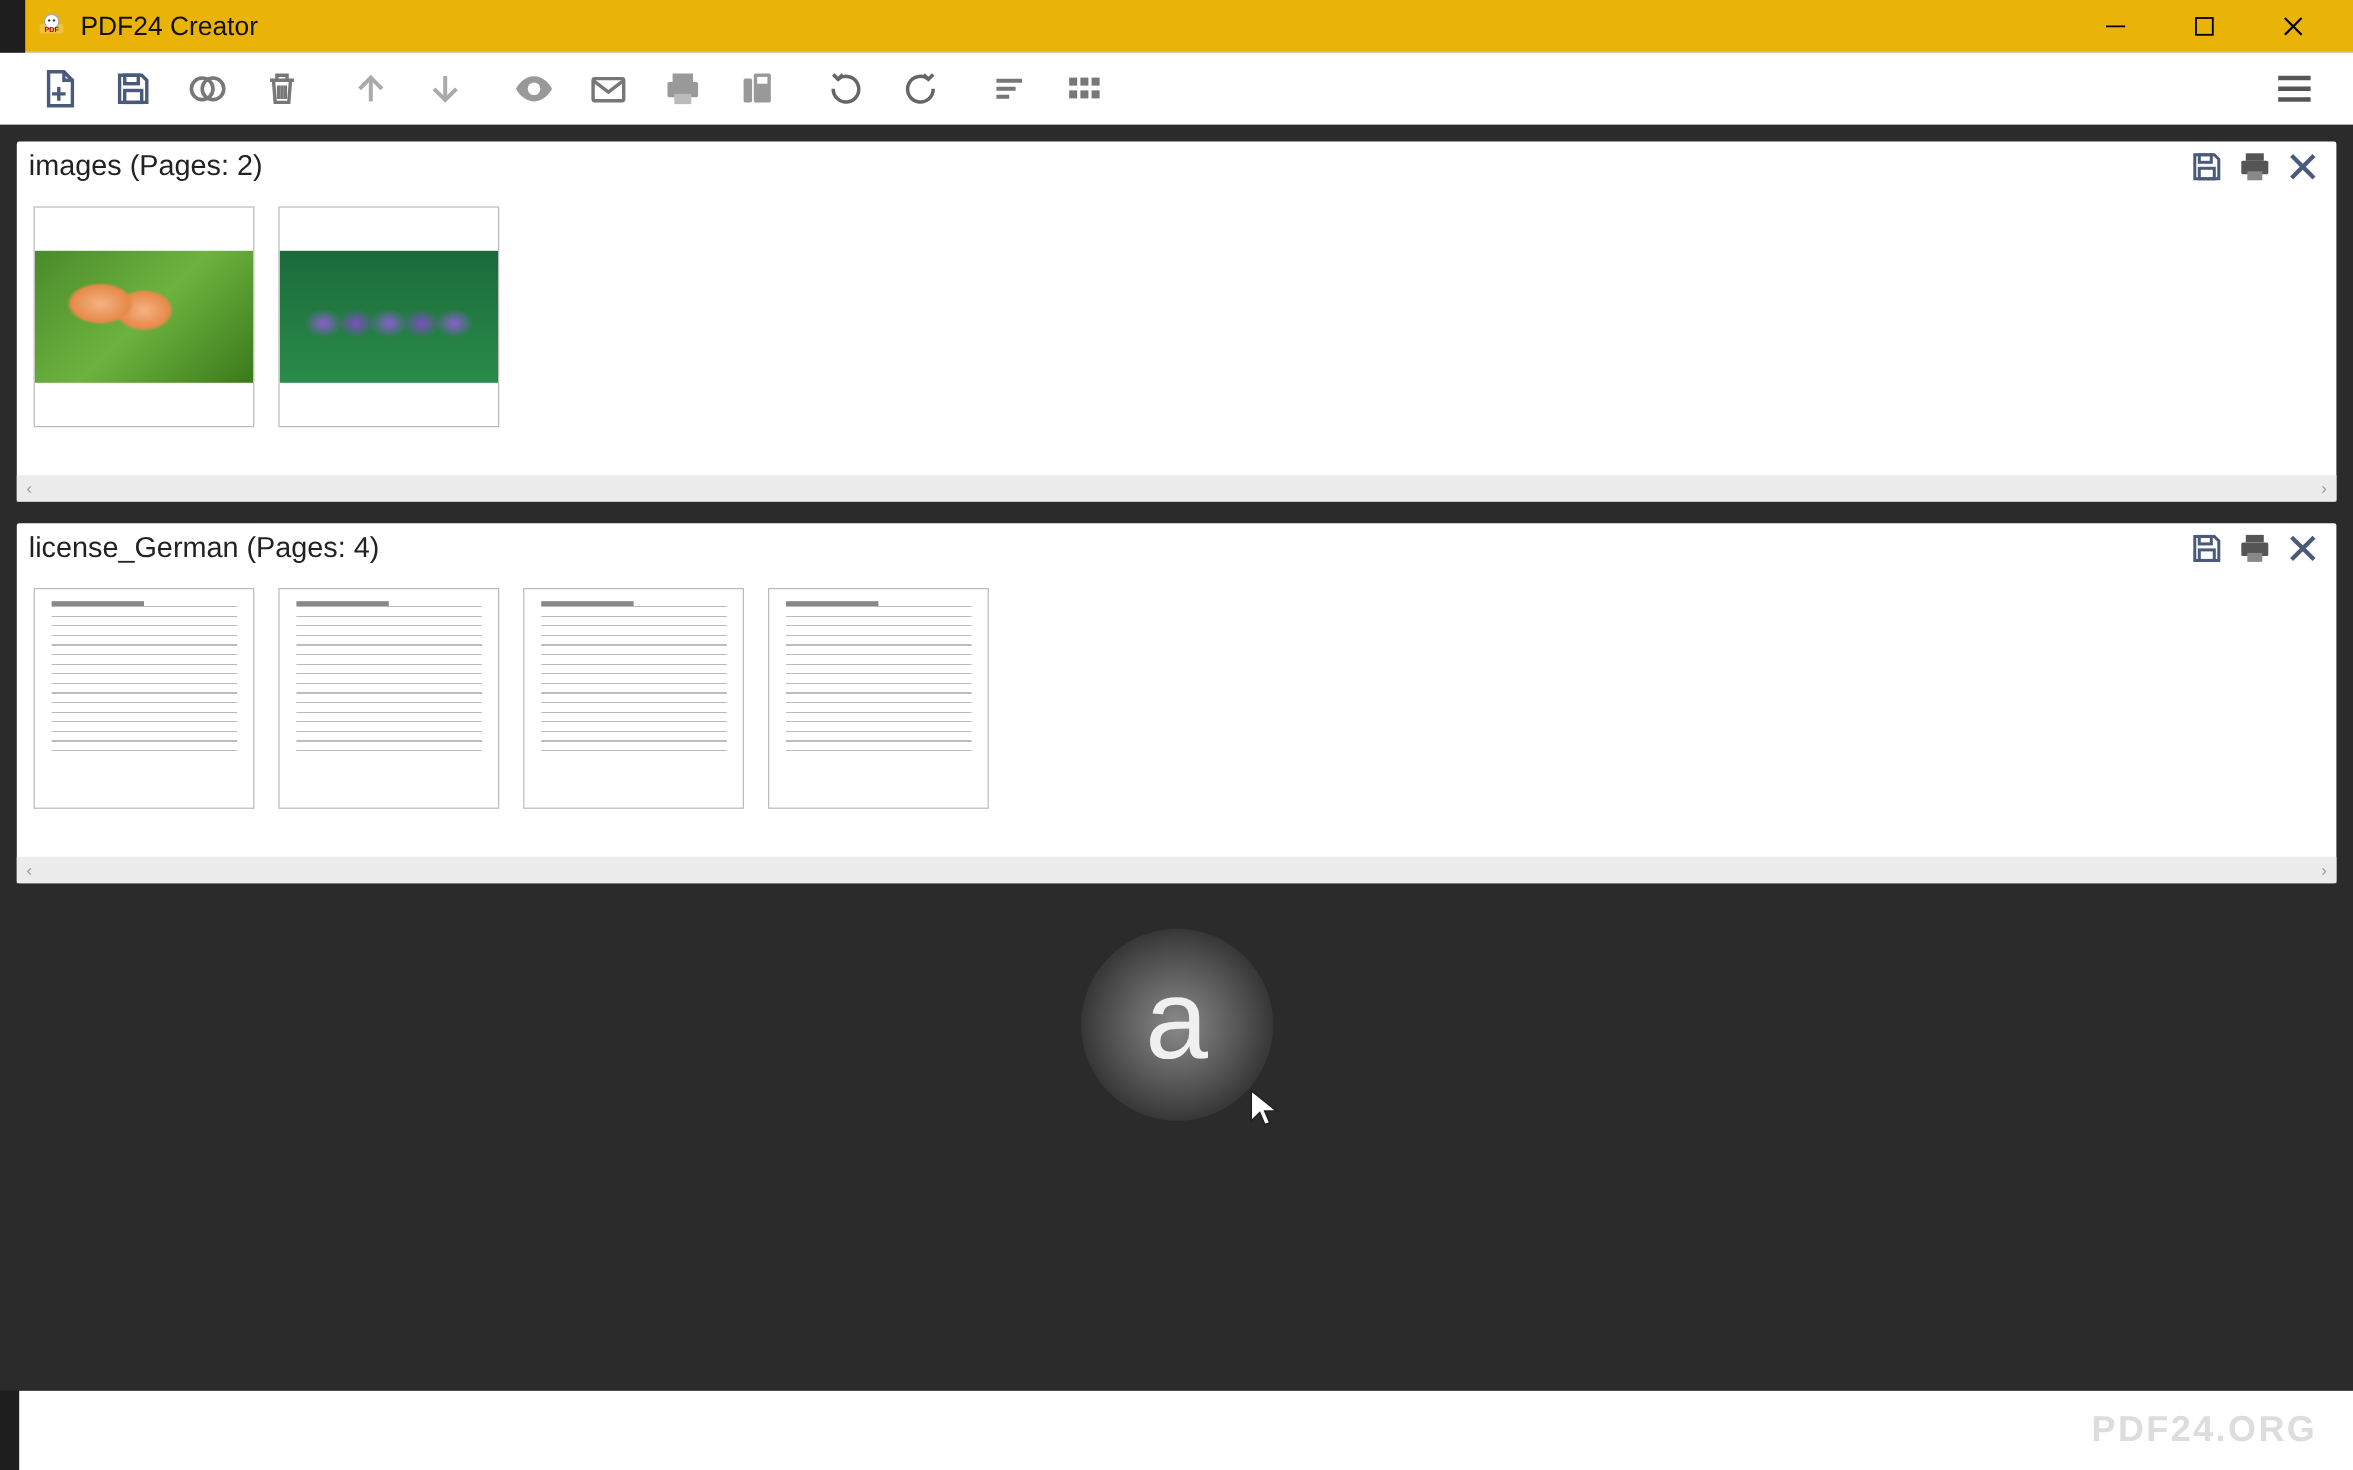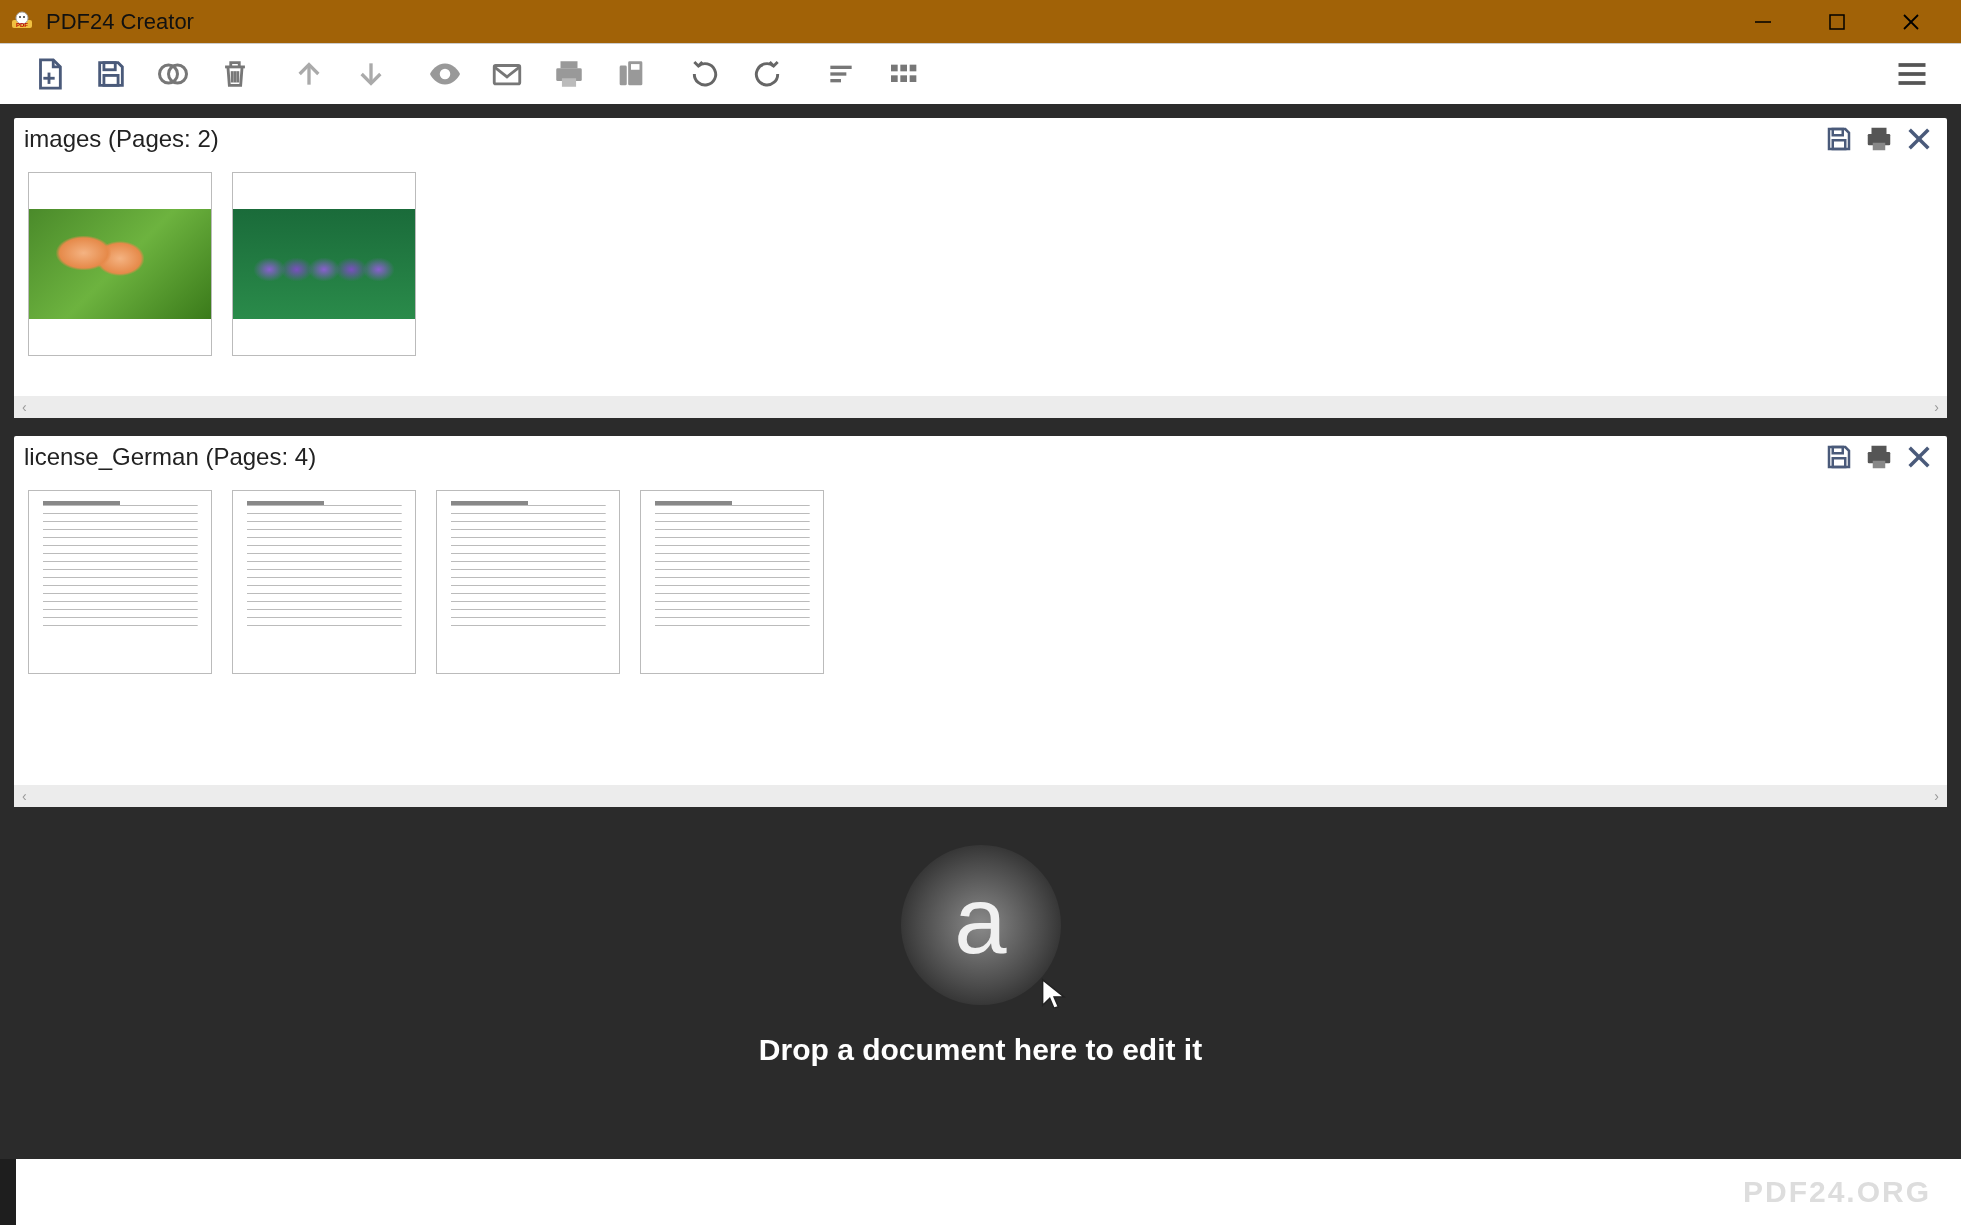--- a/index.html
+++ b/index.html
@@ -6,25 +6,26 @@
   html, body {
     margin: 0; padding: 0;
     width: 1961px; height: 1225px;
     font-family: "Segoe UI", Arial, sans-serif;
     background: #1e1e1e;
     overflow: hidden;
   }
   
   .titlebar {
     height: 44px;
-    background: #a16207;
+    background: #eab308;
     border-bottom: 1px solid #ccc;
     display: flex;
     align-items: center;
     padding: 0 10px 0 8px;
+    margin-left: 21px;
   }
   .titlebar .app-icon {
     width: 28px; height: 28px;
     margin-right: 10px;
     display: flex; align-items: center; justify-content: center;
   }
   .titlebar .title {
     font-size: 22px;
     color: #111;
     flex: 1;
@@ -383,21 +384,21 @@
       <div class="thumb">
           <div class="thumb-img-2"></div>
         </div>
     </div>
     <div class="scroll-strip">
       <span>‹</span>
       <span>›</span>
     </div>
   </div>
 
-  <div class="doc-panel" style="height:371px">
+  <div class="doc-panel" style="height:300px">
     <div class="doc-header">
       <div class="doc-title">license_German (Pages: 4)</div>
       <div class="doc-actions">
         <div class="ic">
           <svg width="30" height="30" viewBox="0 0 24 24" fill="none" stroke="#4a5a7a" stroke-width="2">
               <path d="M4 4h13l3 3v13H4z"></path>
               <rect x="7" y="4" width="8" height="5"></rect>
               <rect x="7" y="13" width="10" height="7"></rect>
             </svg>
         </div>
@@ -436,20 +437,19 @@
     </div>
   </div>
 
   <div class="dropzone">
     <div class="drop-illus">
       <span class="glyph">a</span>
       <svg class="cursor" width="34" height="34" viewBox="0 0 24 24">
         <path d="M4 2l0 18 5-5 3 7 3-1-3-7 7 0z" fill="#fff" stroke="#222" stroke-width="1"></path>
       </svg>
     </div>
-    <div class="drop-label">Drop a document here to edit it</div>
   </div>
 
 </div>
 
 <div class="statusbar">
   <div class="brand">PDF24.ORG</div>
 </div>
 
 </body></html>

